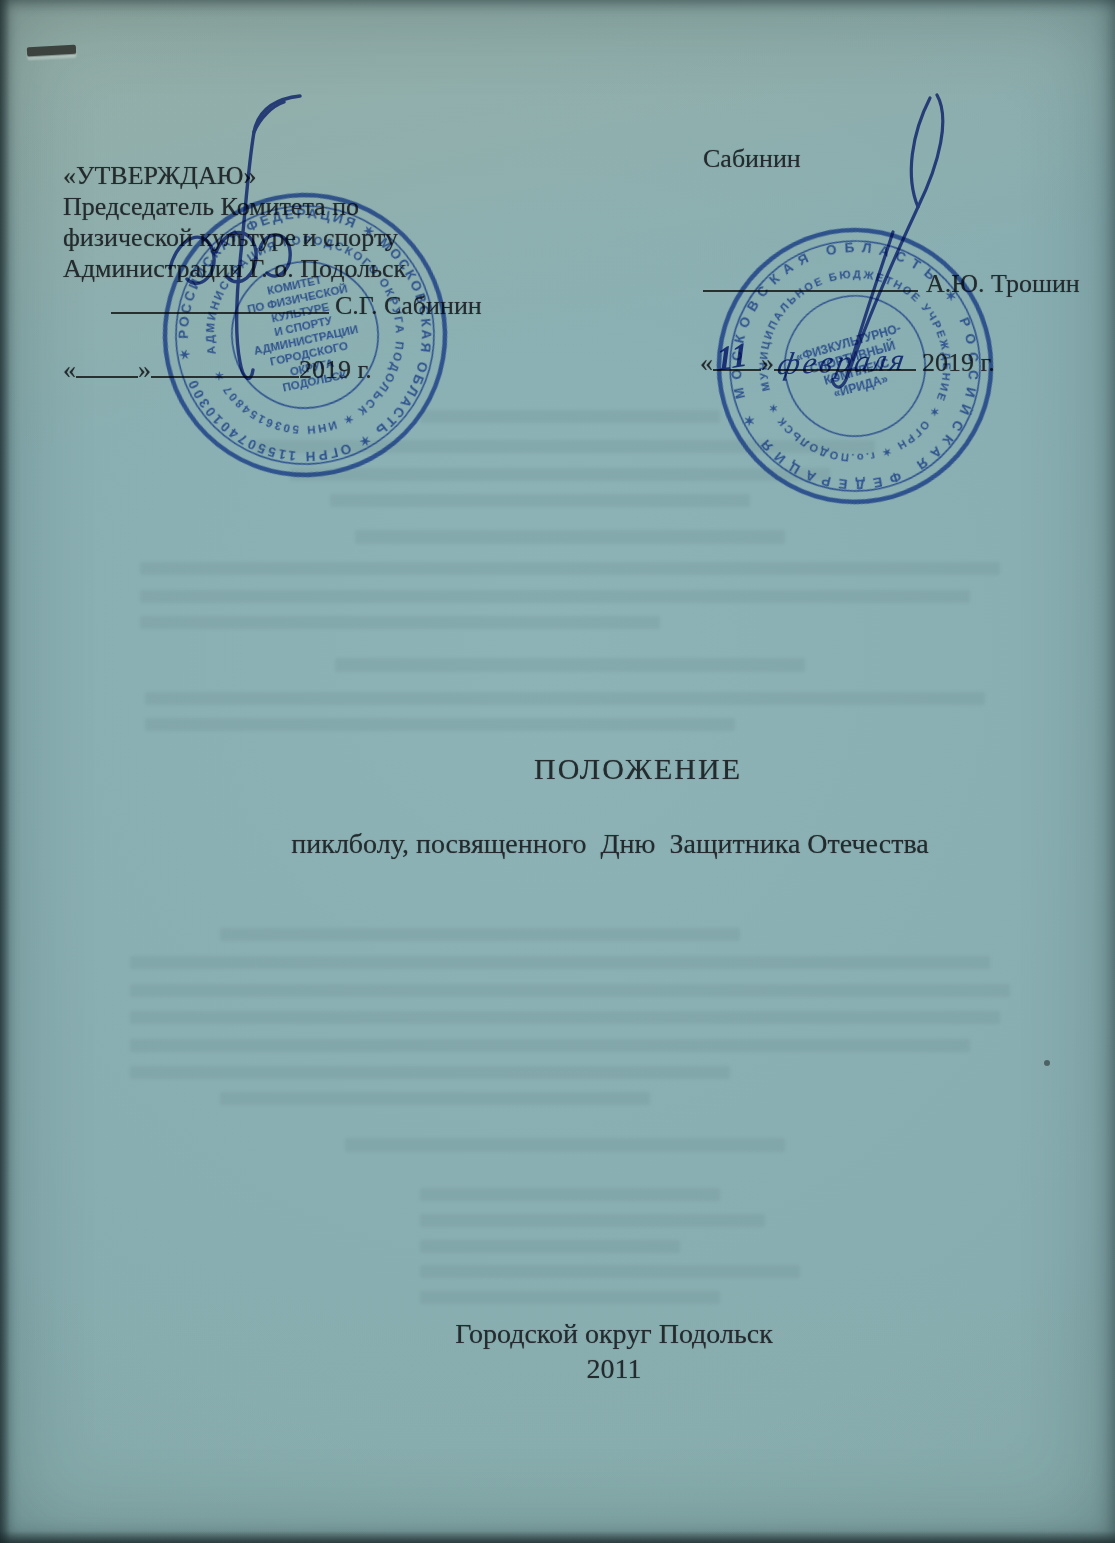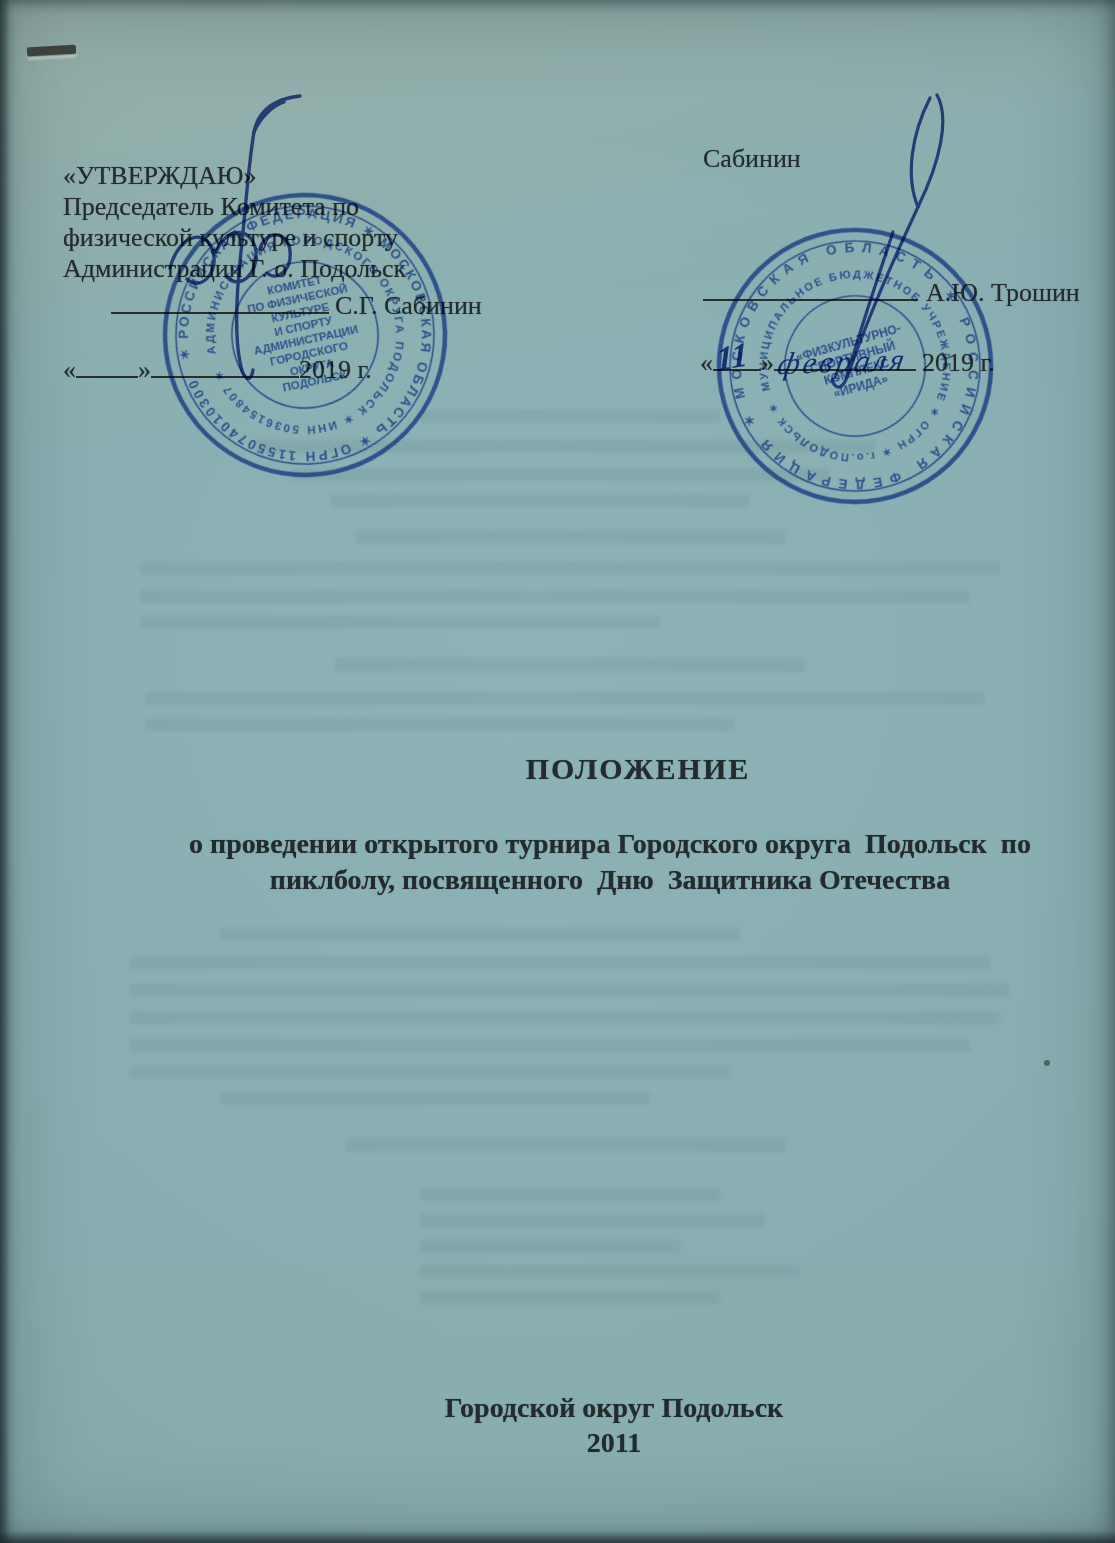--- a/index.html
+++ b/index.html
@@ -9,21 +9,21 @@
     background:
       linear-gradient(168deg, rgba(168,175,152,.40) 0%, rgba(168,175,152,0) 26%),
       linear-gradient(0deg, rgba(140,175,165,.25) 0%, rgba(140,175,165,0) 18%),
       radial-gradient(125% 95% at 48% 42%, #8db3b6 0%, #88adb0 55%, #7fa3a6 82%, #6f9295 100%);
     box-shadow: inset 0 0 90px rgba(22,42,48,.30), inset 6px 2px 14px rgba(15,30,35,.45), inset -4px -6px 18px rgba(15,30,35,.35);
   }
   .ink{color:#232b2e;text-shadow:0 0 1px rgba(35,43,46,.55);}
   .hdr{position:absolute;font-size:26px;line-height:31px;}
   .row{position:absolute;white-space:nowrap;font-size:26px;}
   .uline{display:inline-block;border-bottom:2px solid #27302f;height:24px;vertical-align:baseline;}
-  .bold{font-weight:bold;}
+  .bold{font-weight:normal;}
   .center{text-align:center;}
   .ghost{position:absolute;background:rgba(35,70,75,.075);filter:blur(1.6px);border-radius:2px;height:13px;}
   .stampwrap{position:absolute;mix-blend-mode:multiply;opacity:.88;filter:blur(.35px);}
   .stampwrap svg{display:block;}
   .pen{position:absolute;mix-blend-mode:multiply;}
   .hand{position:absolute;color:#2e46a5;font-style:italic;mix-blend-mode:multiply;
         font-family:"Liberation Serif","DejaVu Serif",serif;}
   .mark{position:absolute;}
   .pre{white-space:pre-wrap;}
 </style>
@@ -47,21 +47,21 @@
   </div>
 
   <div class="row ink" style="left:63px;top:352px;">
     <span>«</span><span class="uline" style="width:62px;"></span><span>»</span><span class="uline" style="width:148px;"></span><span>2019 г.</span>
   </div>
 
   <div class="hdr ink" style="left:703px;top:143px;width:400px;">
     <div>Сабинин</div>
   </div>
 
-  <div class="row ink" style="left:703px;top:275px;">
+  <div class="row ink" style="left:703px;top:266px;">
     <span class="uline" style="width:215px;"></span><span style="margin-left:8px;">А.Ю. Трошин</span>
   </div>
 
   <div class="row ink" style="left:700px;top:345px;">
     <span>«</span><span class="uline" style="width:48px;"></span><span>»</span><span class="uline" style="width:142px;"></span><span style="margin-left:6px;">2019 г.</span>
   </div>
 
   <div class="hand" style="left:716px;top:338px;font-size:34px;transform:rotate(-10deg) skewX(-8deg);font-weight:bold;">11</div>
   <div class="hand" style="left:778px;top:344px;font-size:31px;letter-spacing:3px;transform:rotate(-2deg) skewX(-12deg);">февраля</div>
 
@@ -168,25 +168,24 @@
     <div class="ghost" style="left:420px;top:1240px;width:260px;"></div>
     <div class="ghost" style="left:420px;top:1265px;width:380px;"></div>
     <div class="ghost" style="left:420px;top:1291px;width:300px;"></div>
   </div>
 
   <div class="ink bold center" style="position:absolute;left:110px;top:752px;width:1000px;font-size:30px;letter-spacing:2px;">
     <span style="margin-left:56px;">ПОЛОЖЕНИЕ</span>
   </div>
 
   <div class="ink bold center" style="position:absolute;left:110px;top:826px;width:1000px;font-size:28px;line-height:36px;">
-    <div class="pre">о проведении открытого турнира Городского округа  Подольск  по</div>
     <div class="pre">пиклболу, посвященного  Дню  Защитника Отечества</div>
   </div>
 
-  <div class="ink bold center" style="position:absolute;left:114px;top:1390px;width:1000px;font-size:28px;line-height:35px;">
+  <div class="ink bold center" style="position:absolute;left:114px;top:1316px;width:1000px;font-size:28px;line-height:35px;">
     <div>Городской округ Подольск</div>
     <div>2011</div>
   </div>
 
   <div class="mark" style="left:1044px;top:1060px;width:6px;height:6px;background:rgba(30,40,42,.55);border-radius:50%;"></div>
   <div class="mark" style="left:0;bottom:0;width:1115px;height:12px;background:linear-gradient(0deg,rgba(25,38,40,.65),rgba(25,38,40,0));"></div>
   <div class="mark" style="left:0;top:0;width:10px;height:1543px;background:linear-gradient(90deg,rgba(20,32,35,.5),rgba(20,32,35,0));"></div>
 </div>
 
 </body></html>

